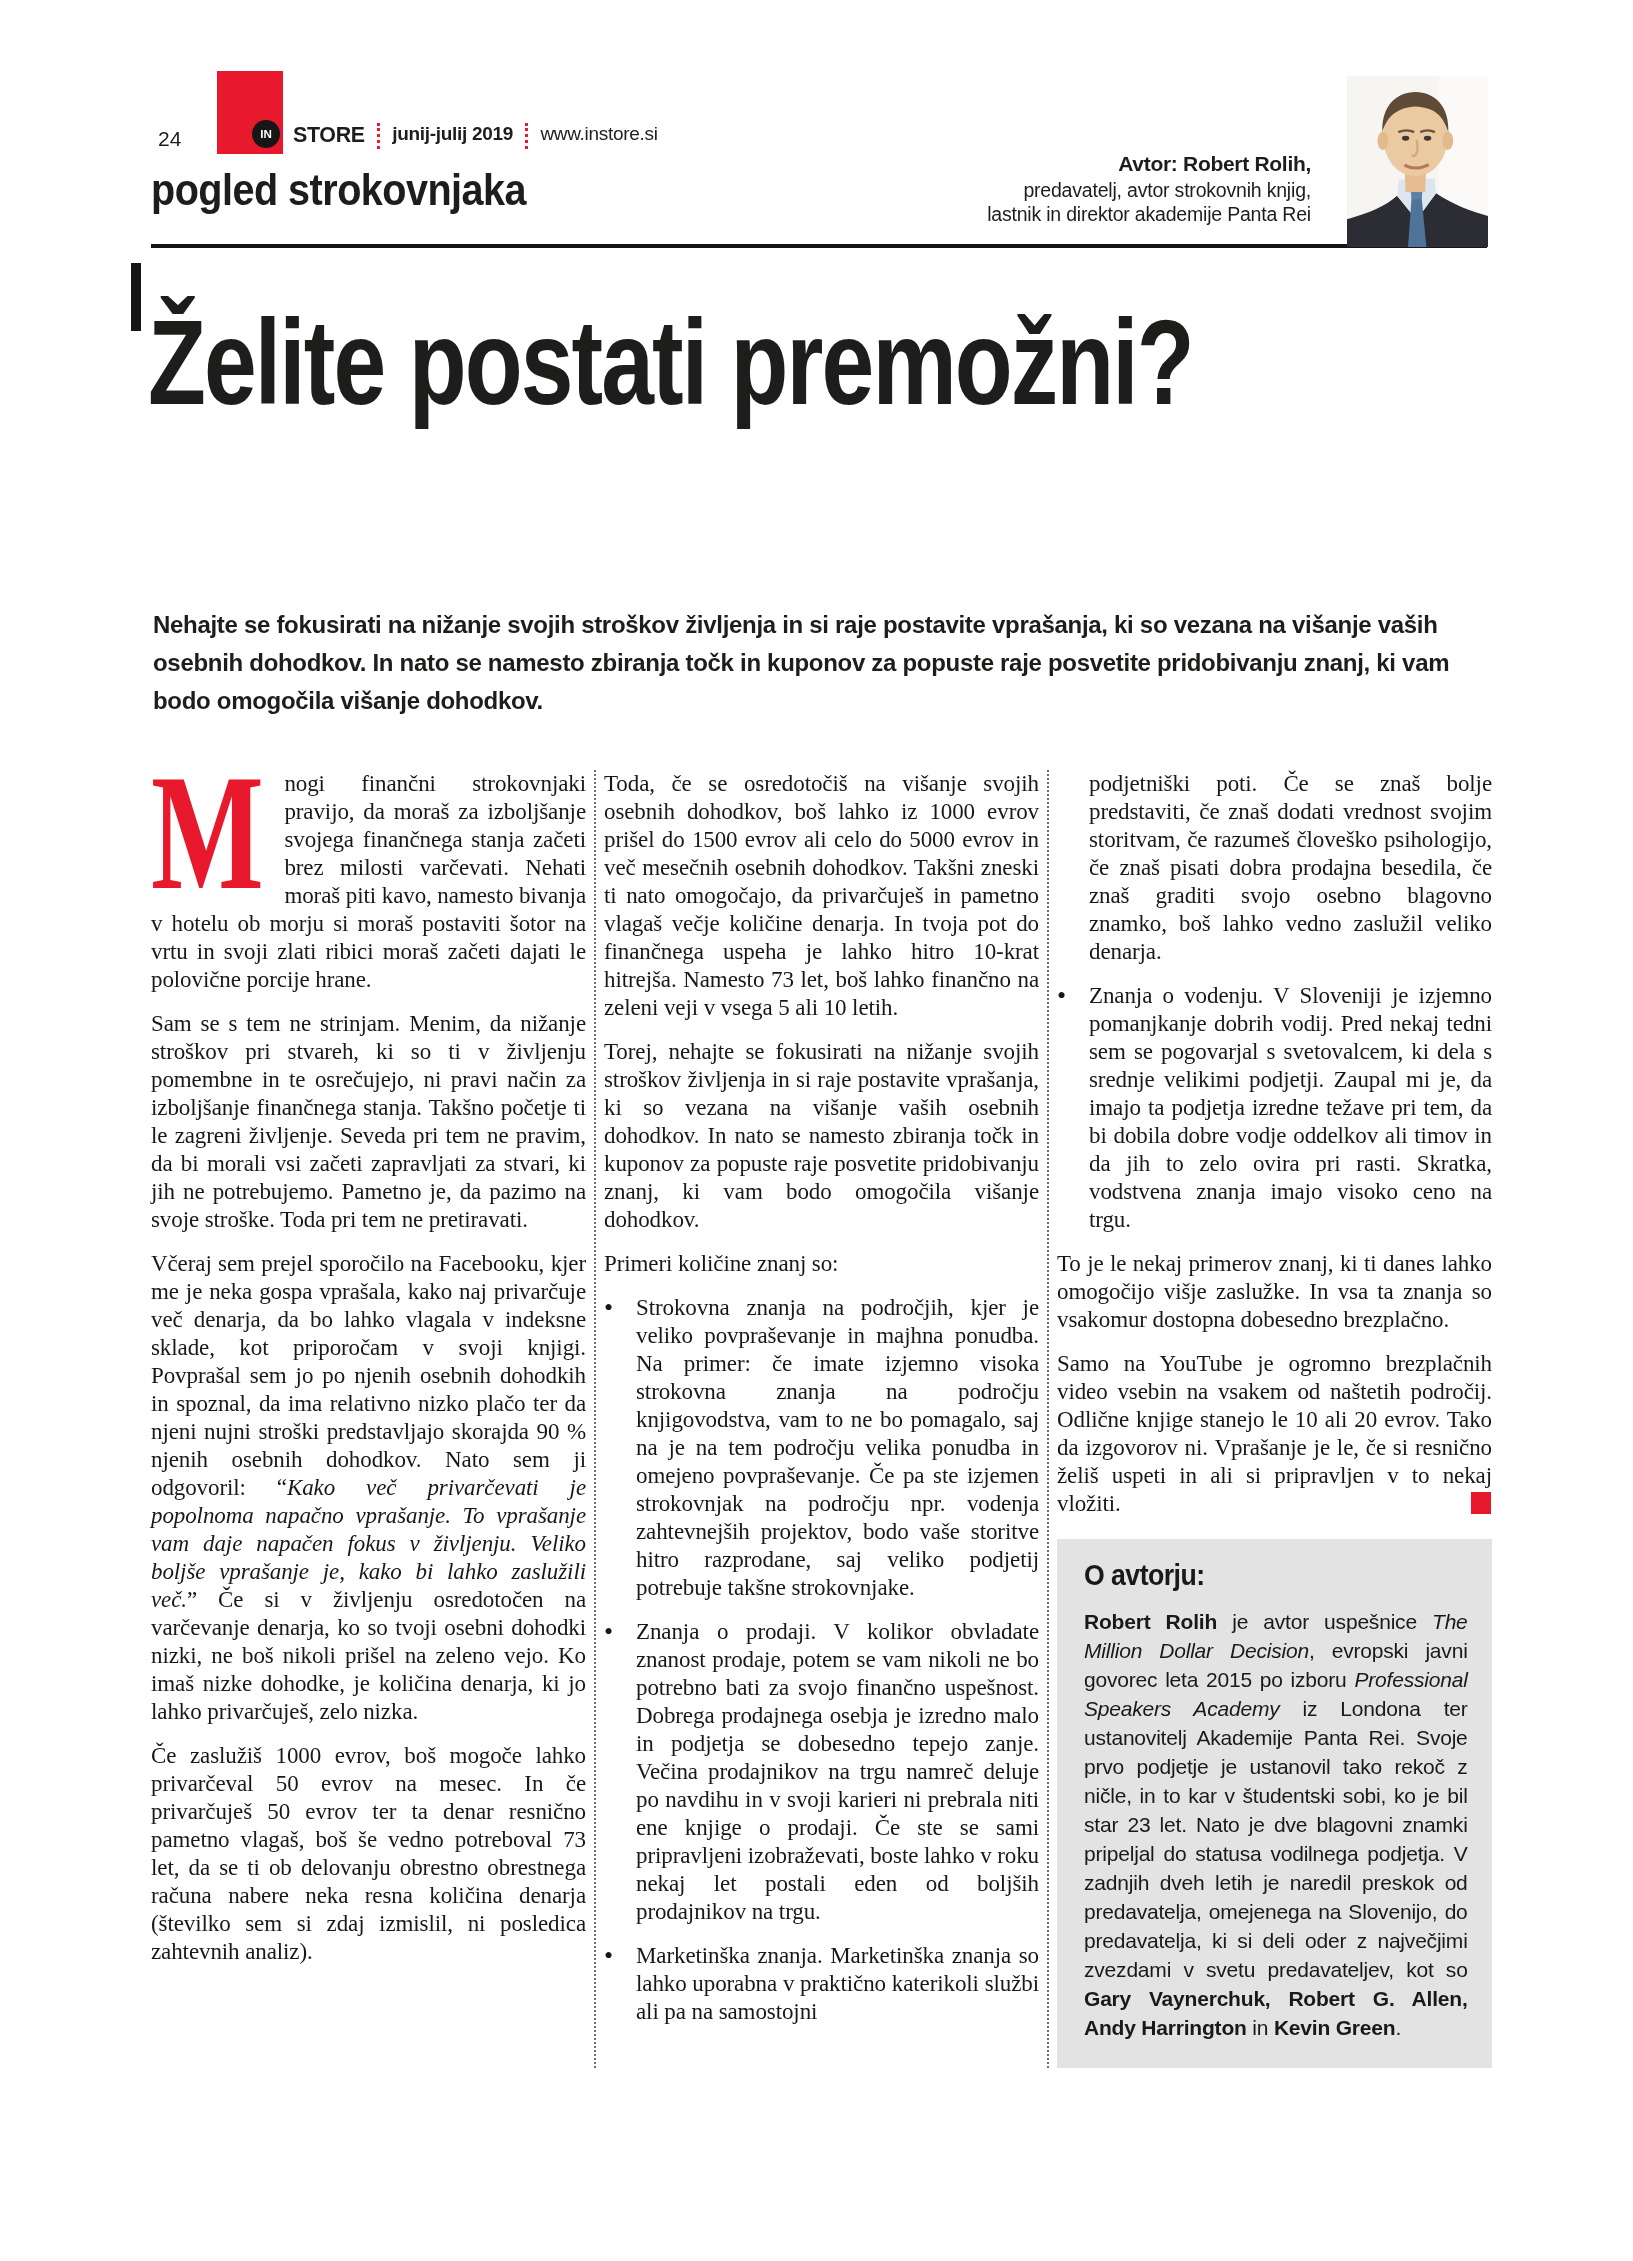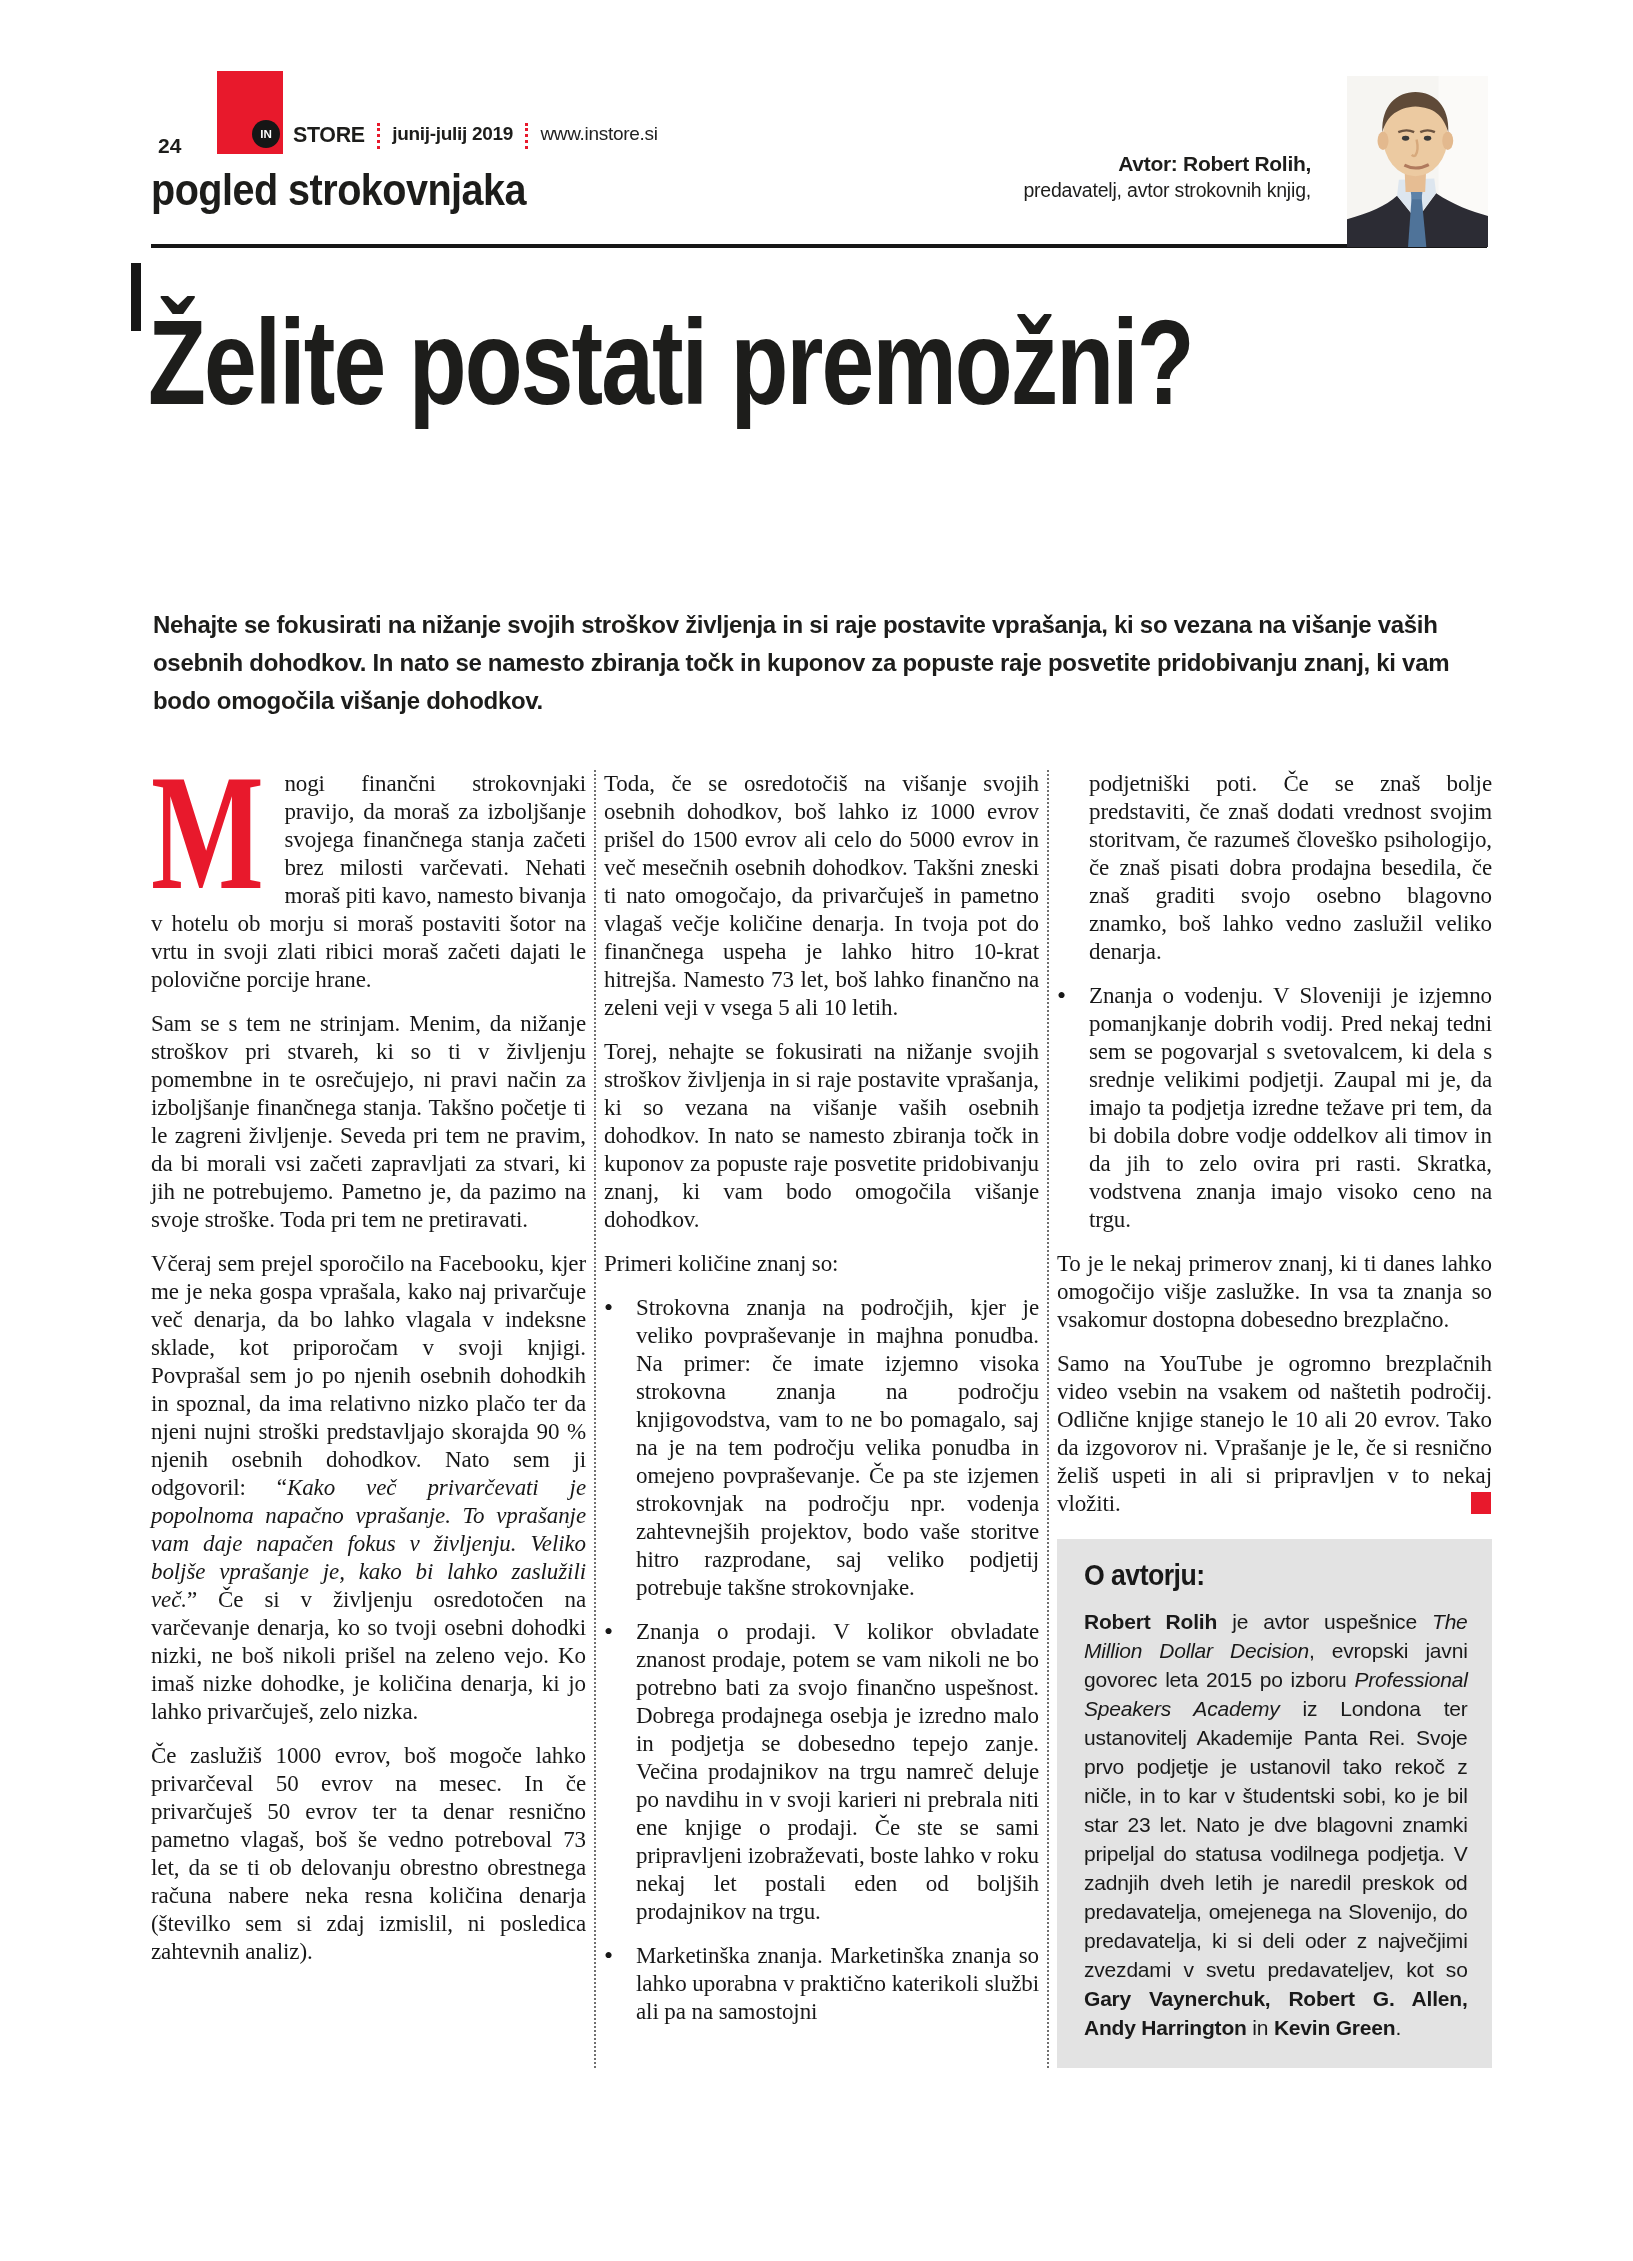--- a/index.html
+++ b/index.html
@@ -7,21 +7,21 @@
     --ink:#1d1d1b;
     --boxgray:#e3e3e3;
   }
   html,body{margin:0;padding:0;background:#888;}
   .page{
     position:relative;width:1634px;height:2261px;background:#ffffff;
     font-family:"Liberation Serif","DejaVu Serif",serif;color:#181818;
     margin:0 auto;overflow:hidden;
   }
   
-  .pagenum{position:absolute;left:158px;top:134px;font-family:"Liberation Sans","DejaVu Sans",sans-serif;font-weight:bold;font-size:21px;color:var(--ink);}
+  .pagenum{position:absolute;left:158px;top:127px;font-family:"Liberation Sans","DejaVu Sans",sans-serif;font-weight:normal;font-size:21px;color:var(--ink);}
   .logo-red{position:absolute;left:217px;top:71px;width:66px;height:83px;background:var(--red);}
   .logo-circle{
     position:absolute;left:-27.5px;bottom:6.1px;width:28px;height:28px;border-radius:50%;
     background:#161616;color:#fff;display:flex;align-items:center;justify-content:center;
     font-family:"Liberation Sans",sans-serif;font-weight:bold;font-size:11.6px;letter-spacing:0px;
   }
   .logo-circle{left:35px;}
   .masthead{
     position:absolute;left:293px;top:123px;height:30.5px;display:flex;align-items:flex-start;gap:12.2px;
     font-family:"Liberation Sans","DejaVu Sans",sans-serif;color:var(--ink);
@@ -103,20 +103,21 @@
     <span class="issue">junij-julij 2019</span>
     <span class="dotsep"></span>
     <span class="site">www.instore.si</span>
   </div>
 
   <div class="section-heading">pogled strokovnjaka</div>
 
   <div class="author-block">
     <div class="author-name">Avtor: Robert Rolih,</div>
     <div class="author-desc">predavatelj, avtor strokovnih knjig,</div>
+    <div class="author-desc">lastnik in direktor akademije Panta Rei</div>
   </div>
 
   <div class="photo">
     <svg viewBox="0 0 231 280" xmlns="http://www.w3.org/2000/svg">
       <rect x="0" y="0" width="231" height="280" fill="#f6f5f2"></rect>
       <rect x="150" y="0" width="81" height="280" fill="#fbfaf8"></rect>
 
       <path d="M-4 280 L-4 236 C36 224 62 214 82 196 L114 236 L146 192 C176 212 204 222 234 230 L234 280 Z" fill="#2c2c34"></path>
 
       <path d="M82 196 C92 208 104 222 114 236 C124 220 136 204 146 192 L143 168 L85 170 Z" fill="#dde6ef"></path>

